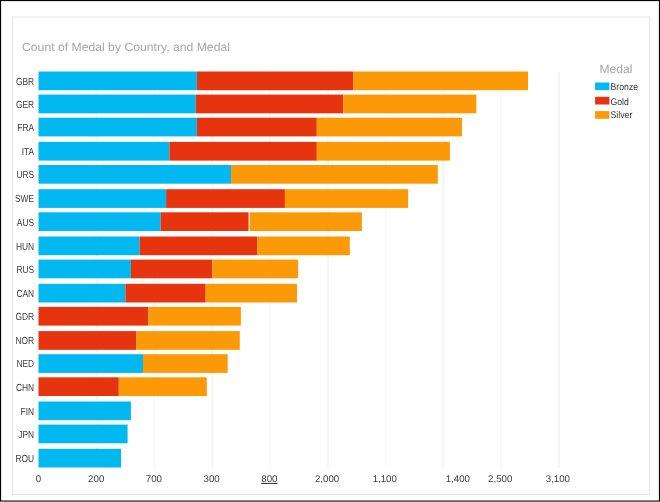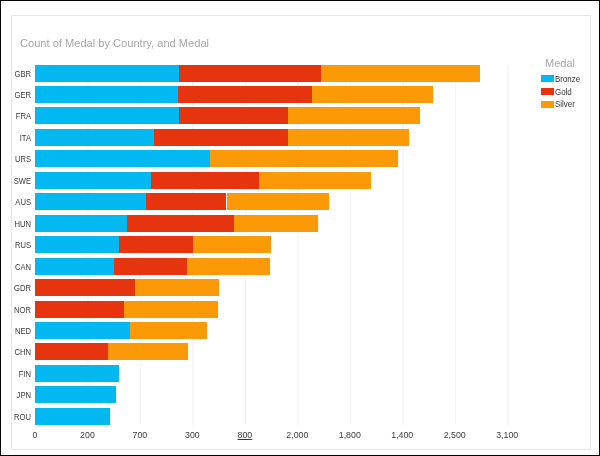--- a/index.html
+++ b/index.html
@@ -98,22 +98,22 @@
         <div class="cat" style="left: -40px; top: 325.9px; width: 36px;">JPN</div>
         <div class="seg" style="left: 0px; width: 80.5363px; top: 321.9px; background: rgb(1, 184, 241);"></div>
         <div class="cat" style="left: -40px; top: 347.36px; width: 36px;">ROU</div>
         <div class="seg" style="left: 0px; width: 75.0273px; top: 343.36px; background: rgb(1, 184, 241);"></div>
         <div class="tick" style="left: -25px; width: 50px; top: 365.42px;">0</div>
         <div class="tick" style="left: 27.4667px; width: 50px; top: 365.42px;">200</div>
         <div class="tick" style="left: 79.9333px; width: 50px; top: 365.42px;">700</div>
         <div class="tick" style="left: 132.4px; width: 50px; top: 365.42px;">300</div>
         <div class="tick" style="left: 184.867px; width: 50px; top: 365.42px; text-decoration: underline;">800</div>
         <div class="tick" style="left: 237.333px; width: 50px; top: 365.42px;">2,000</div>
-        <div class="tick" style="left: 289.8px; width: 50px; top: 365.42px;">1,800</div>
-        <div class="tick" style="left: 342.267px; width: 50px; top: 365.42px;">1,400</div>
+        <div class="tick" style="left: 289.8px; width: 50px; top: 365.42px;">1,100</div>
+        <div class="tick" style="left: 342.267px; width: 50px; top: 365.42px; text-align: right;">1,400</div>
         <div class="tick" style="left: 394.733px; width: 50px; top: 365.42px;">2,500</div>
         <div class="tick" style="left: 447.2px; width: 50px; top: 365.42px;">3,100</div>
       </div>
   </div>
   <div id="legend">
     <div class="lg-title">Medal</div>
   <div class="lg-item" style="top: 74.4px;">
         <span class="lg-sw" style="background:#01B8F1"></span>
         <span class="lg-lb">Bronze</span>
       </div>

